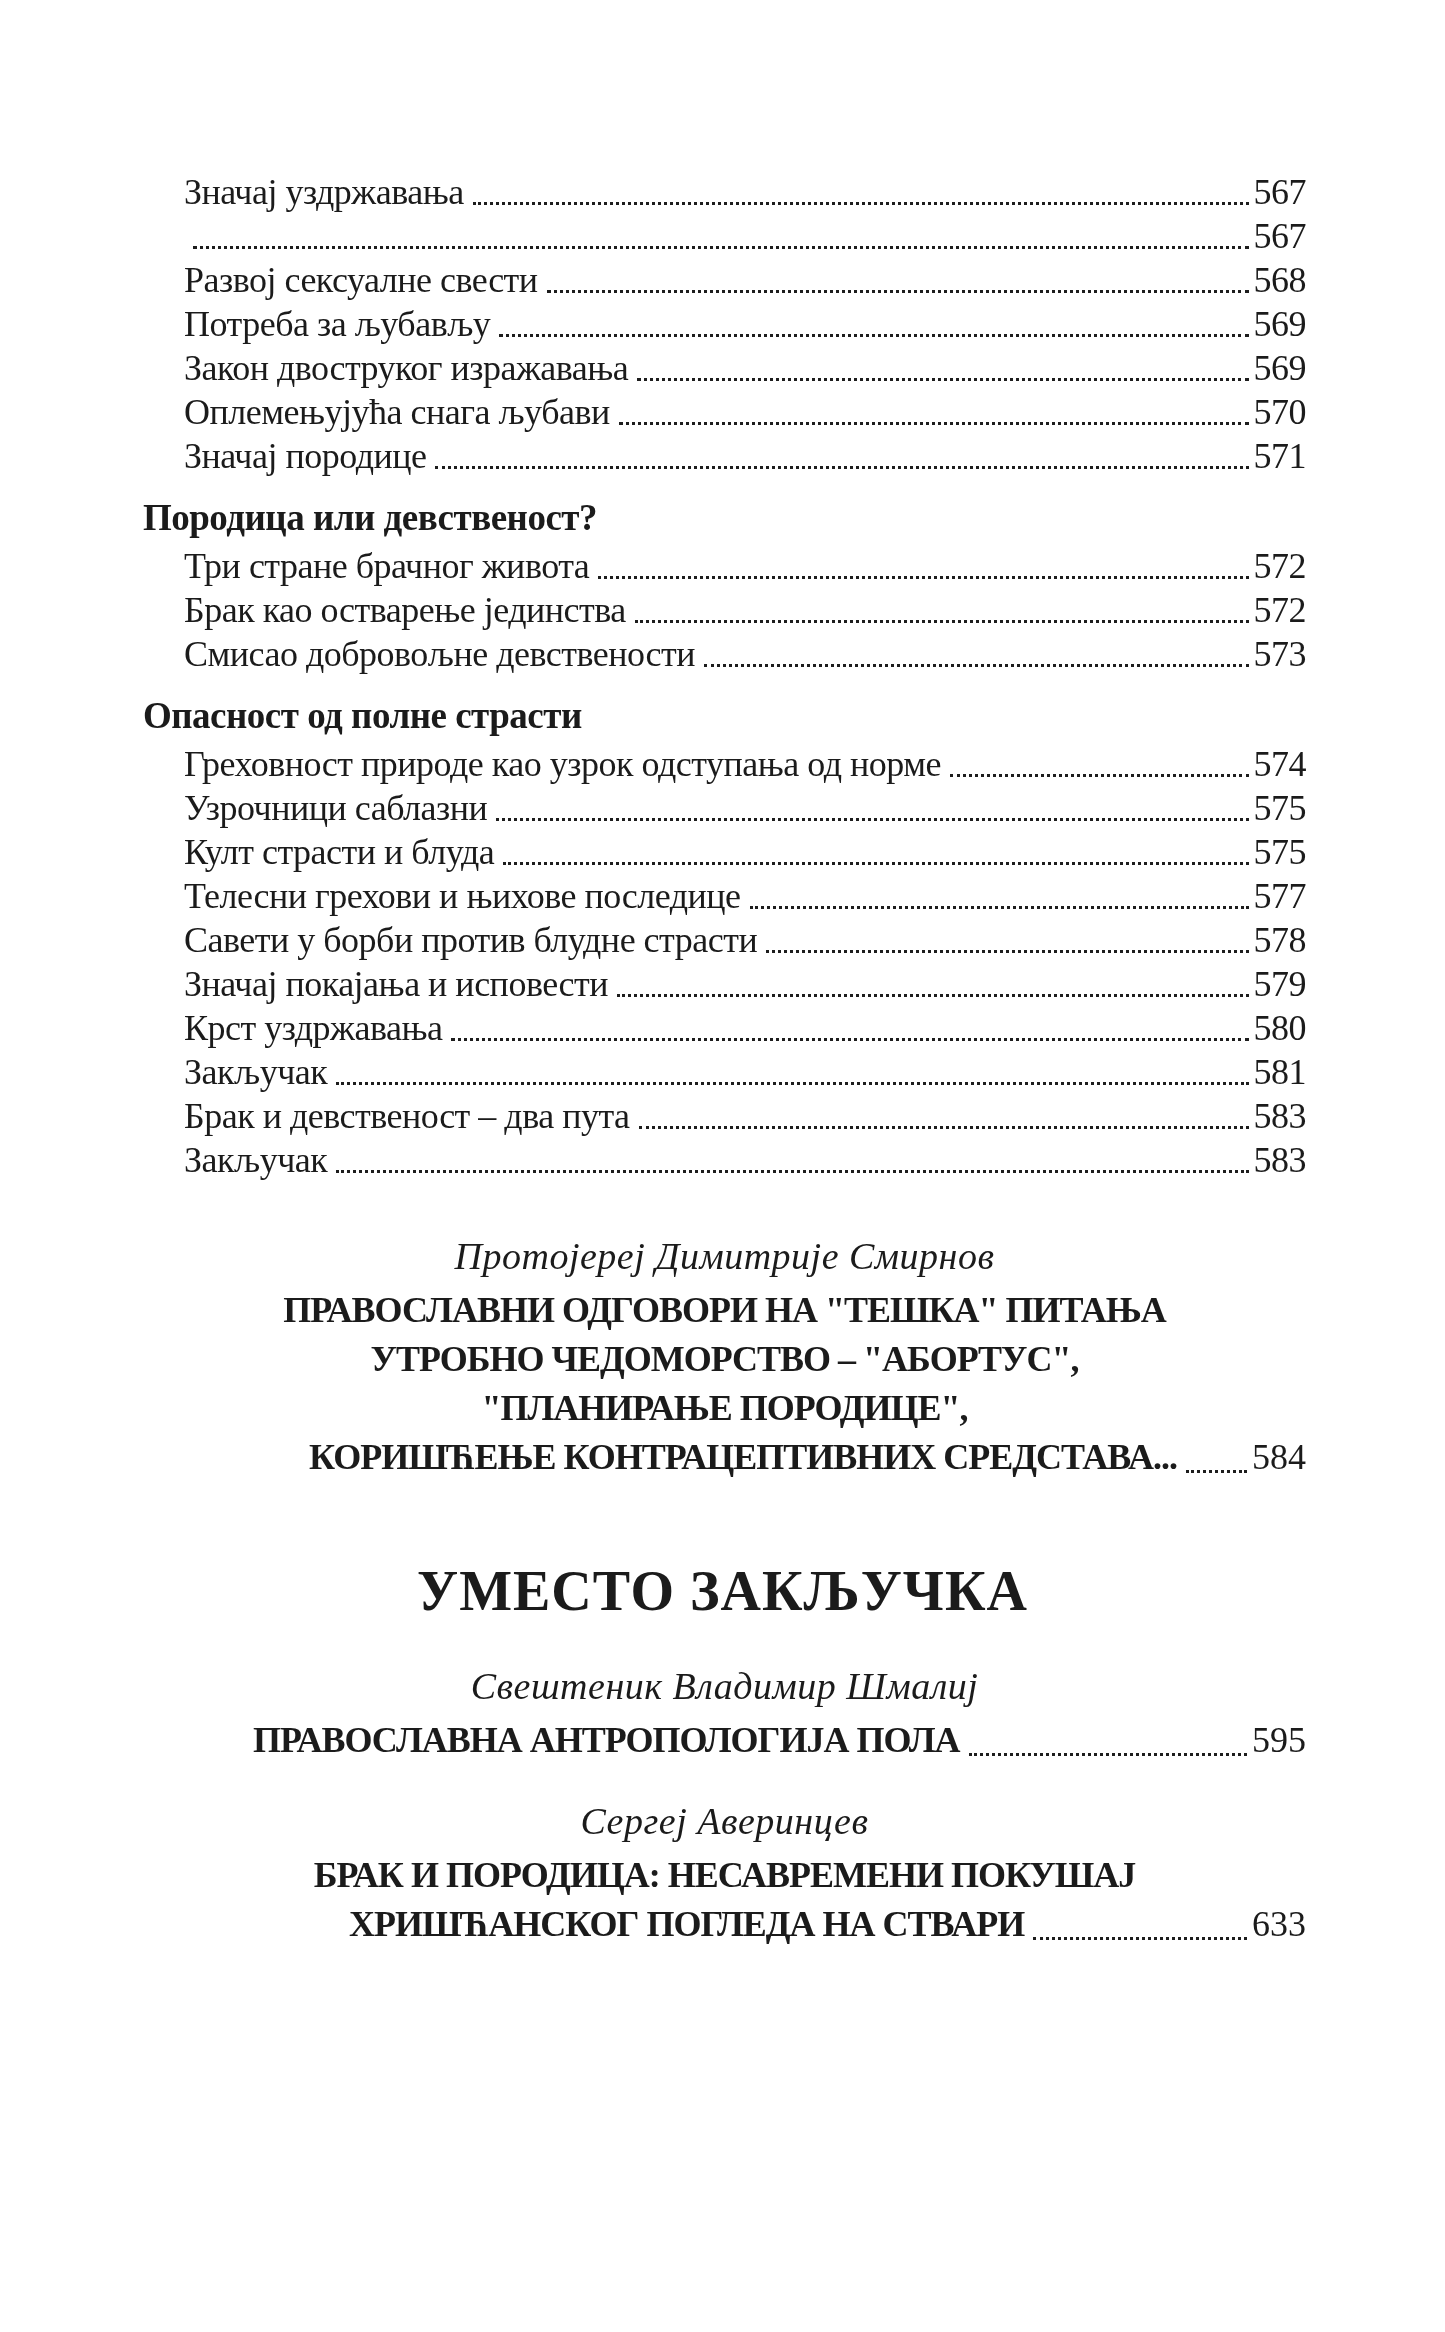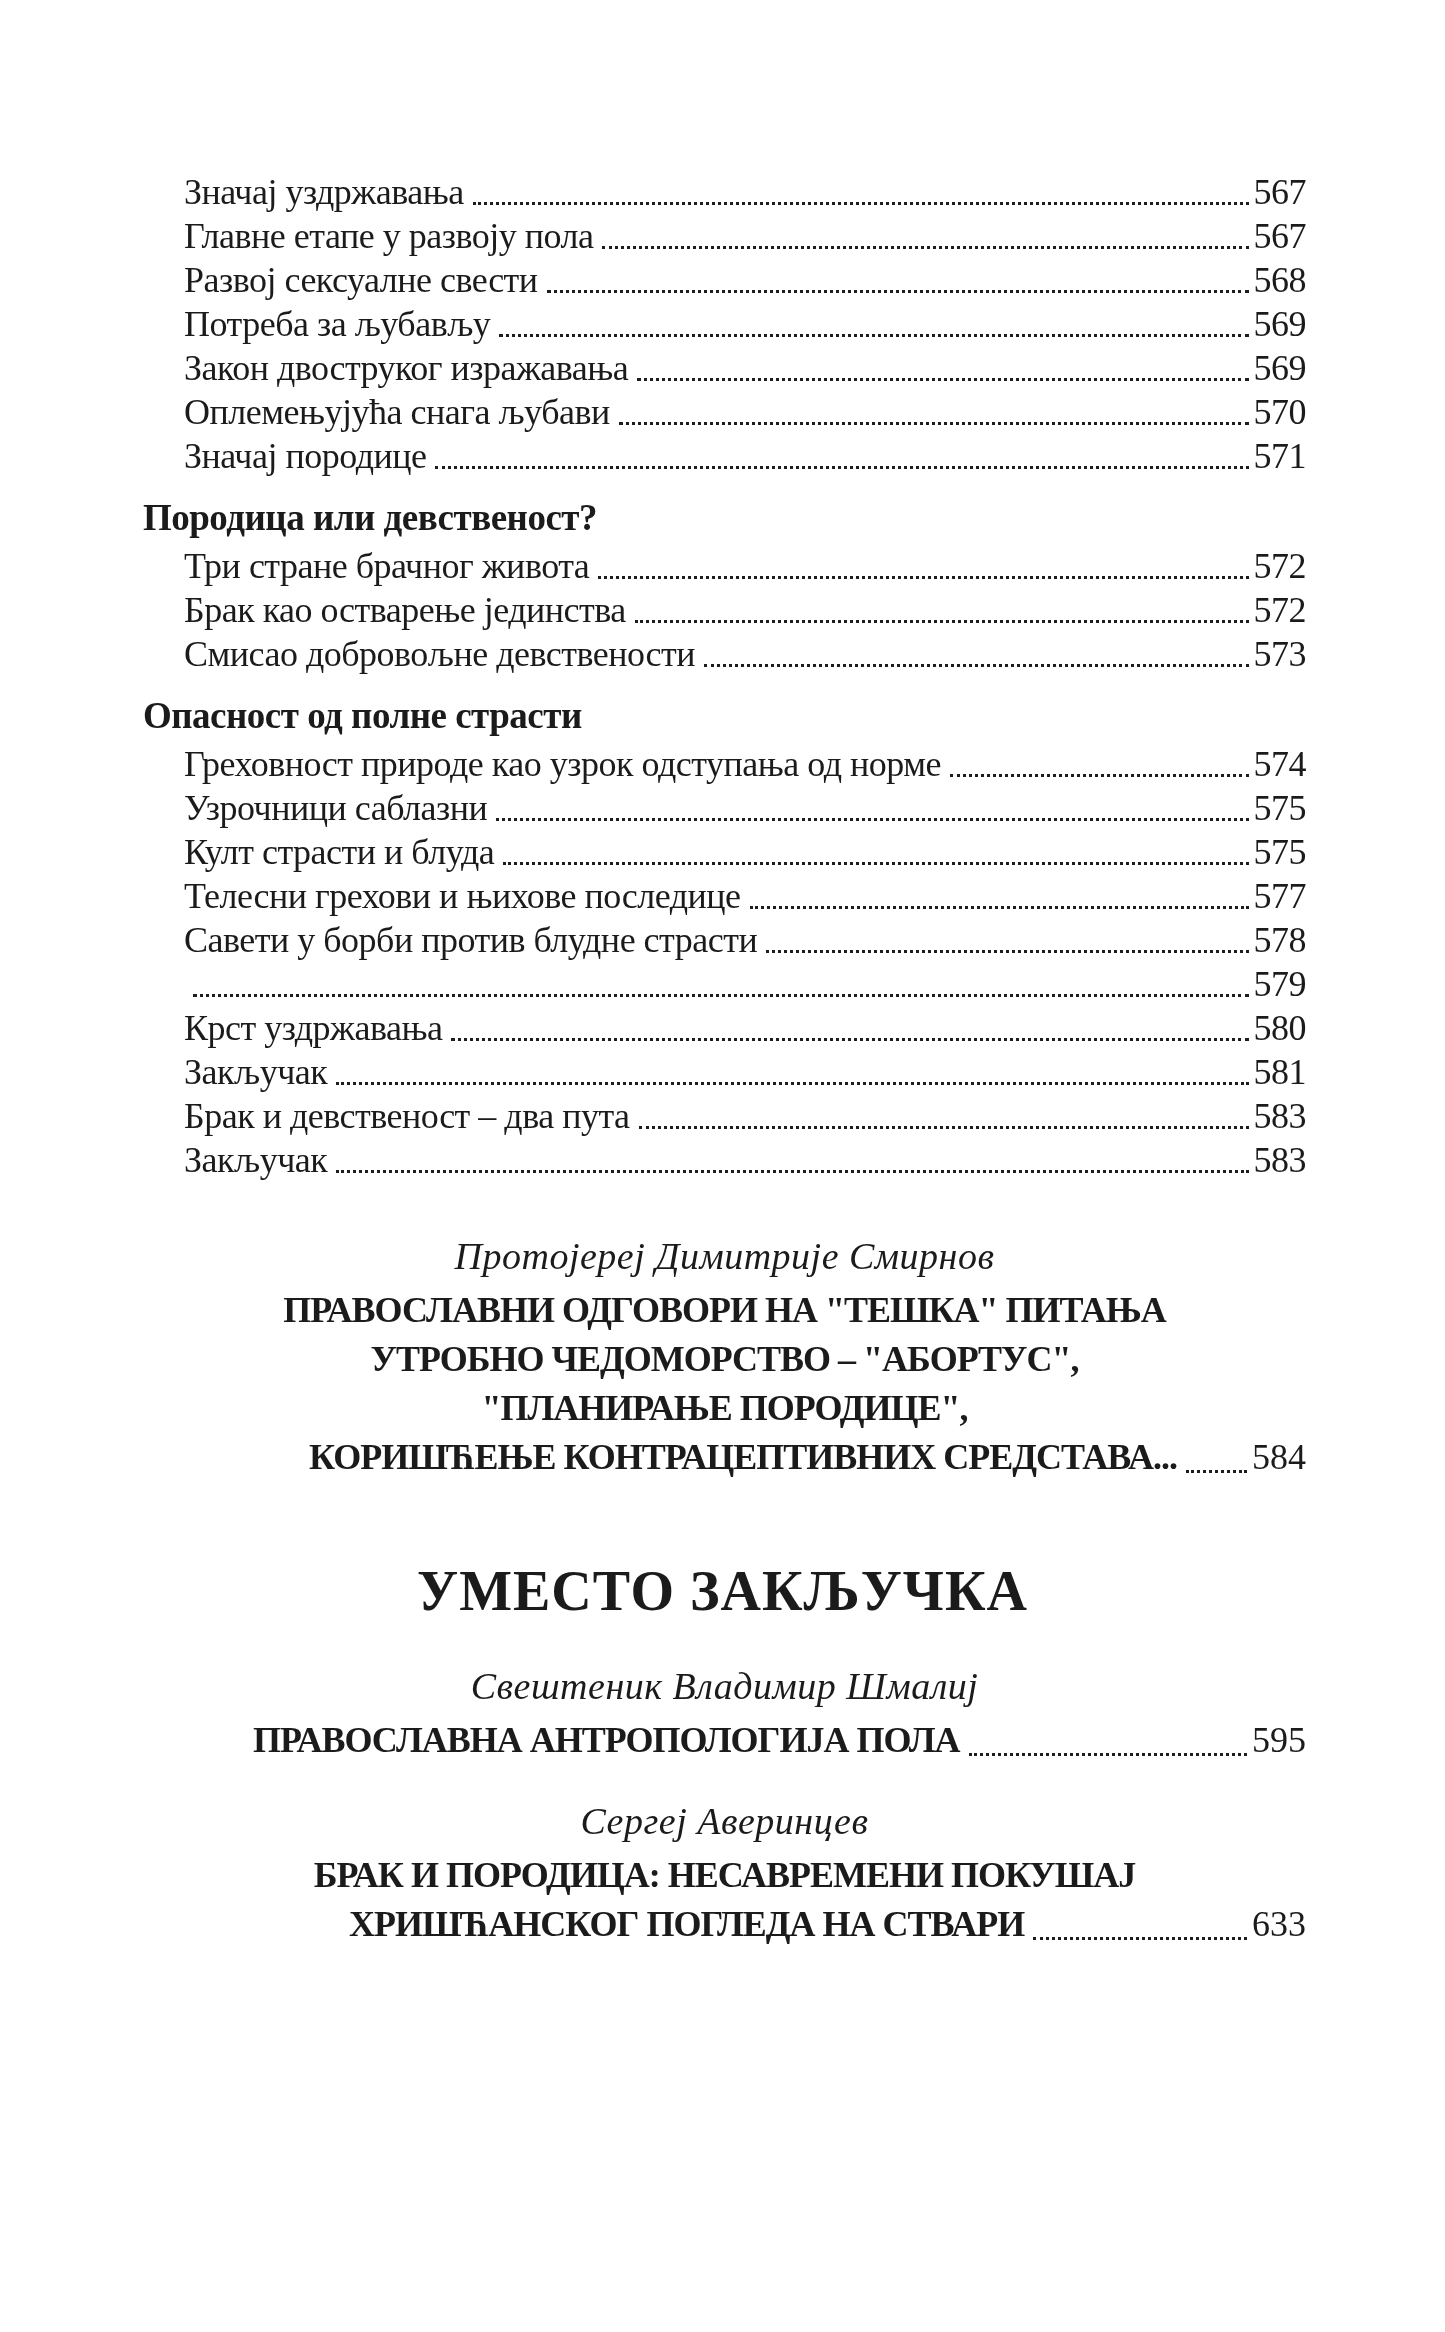--- a/index.html
+++ b/index.html
@@ -109,21 +109,20 @@
 </head>
 <body>
 
 <div id="toc">
     <div class="toc-row indented">
       <span class="toc-label">Значај уздржавања</span>
       <span class="dot-leader"></span>
       <span class="toc-page">567</span>
     </div>
     <div class="toc-row indented">
-      <span class="toc-label">Главне етапе у развоју пола</span>
       <span class="dot-leader"></span>
       <span class="toc-page">567</span>
     </div>
     <div class="toc-row indented">
       <span class="toc-label">Развој сексуалне свести</span>
       <span class="dot-leader"></span>
       <span class="toc-page">568</span>
     </div>
     <div class="toc-row indented">
       <span class="toc-label">Потреба за љубављу</span>
@@ -181,20 +180,21 @@
       <span class="toc-label">Телесни грехови и њихове последице</span>
       <span class="dot-leader"></span>
       <span class="toc-page">577</span>
     </div>
     <div class="toc-row indented">
       <span class="toc-label">Савети у борби против блудне страсти</span>
       <span class="dot-leader"></span>
       <span class="toc-page">578</span>
     </div>
     <div class="toc-row indented">
+      <span class="toc-label">Значај покајања и исповести</span>
       <span class="dot-leader"></span>
       <span class="toc-page">579</span>
     </div>
     <div class="toc-row indented">
       <span class="toc-label">Крст уздржавања</span>
       <span class="dot-leader"></span>
       <span class="toc-page">580</span>
     </div>
     <div class="toc-row indented">
       <span class="toc-label">Закључак</span>

